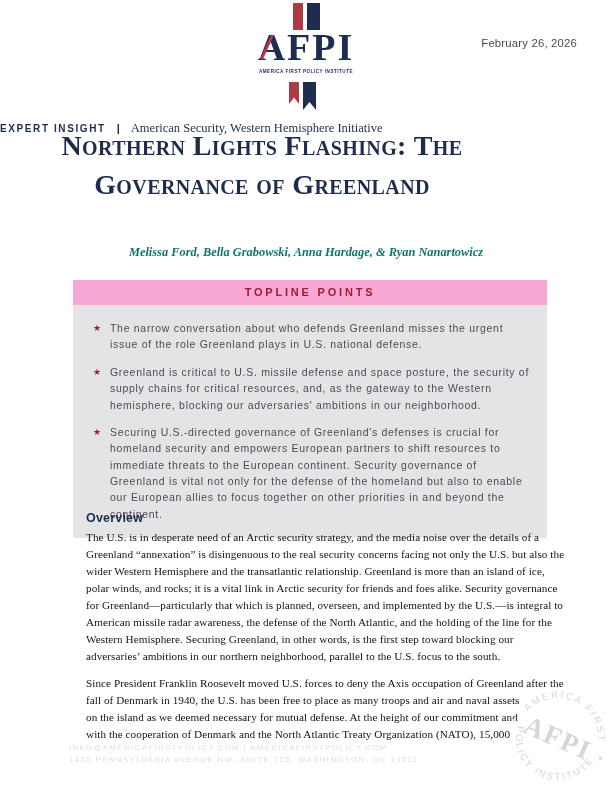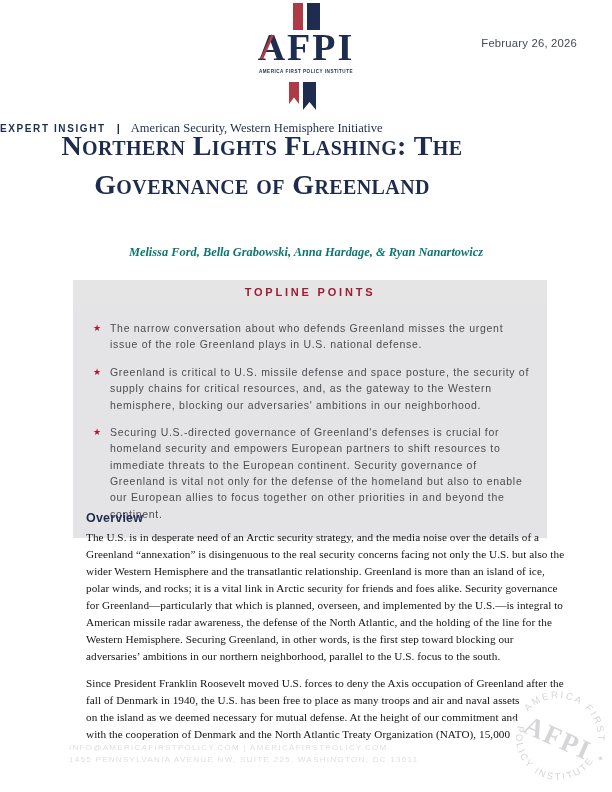--- a/index.html
+++ b/index.html
@@ -19,21 +19,21 @@
   .eyebrow .program{font-family:"Liberation Serif",serif;font-size:12.5px;}
 
   .title{position:absolute;top:126px;left:0;width:524px;text-align:center;
         color:#1d2b4d;font-weight:bold;font-variant:small-caps;
         font-size:28px;line-height:39px;letter-spacing:.4px;}
   .authors{position:absolute;top:245px;left:0;width:612px;text-align:center;
         color:#0f766e;font-weight:bold;font-style:italic;font-size:12.4px;}
 
   
   .topline{position:absolute;top:280px;left:73px;width:474px;}
-  .topline-banner{height:25px;line-height:25px;background:#e5e5e5;text-align:center;
+  .topline-banner{height:25px;line-height:25px;background:#f9a8d4;text-align:center;
         font-family:"Liberation Sans",sans-serif;font-weight:bold;font-size:11px;
         letter-spacing:2.8px;color:#9e1b32;}
   .topline-body{background:#e4e4e6;padding:15px 18px 16px 12px;}
   .point{display:flex;margin-bottom:11px;
         font-family:"Liberation Sans",sans-serif;font-size:10.5px;line-height:1.56;
         letter-spacing:.7px;color:#4b4b53;}
   .point:last-child{margin-bottom:0;}
   .point .star{flex:0 0 25px;text-align:center;color:#a01d33;font-size:9px;
         line-height:16px;}
   .point .ptext{flex:1;}

